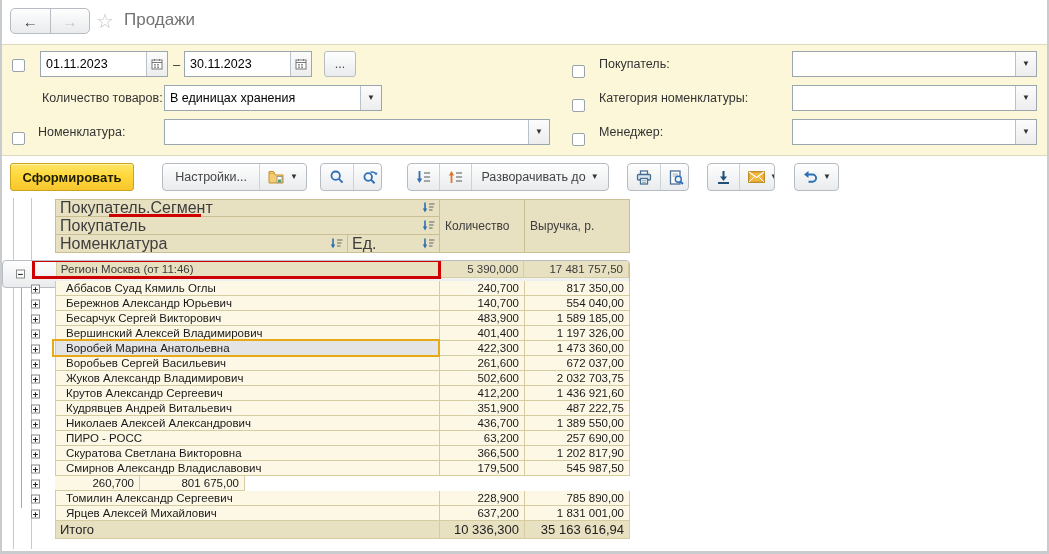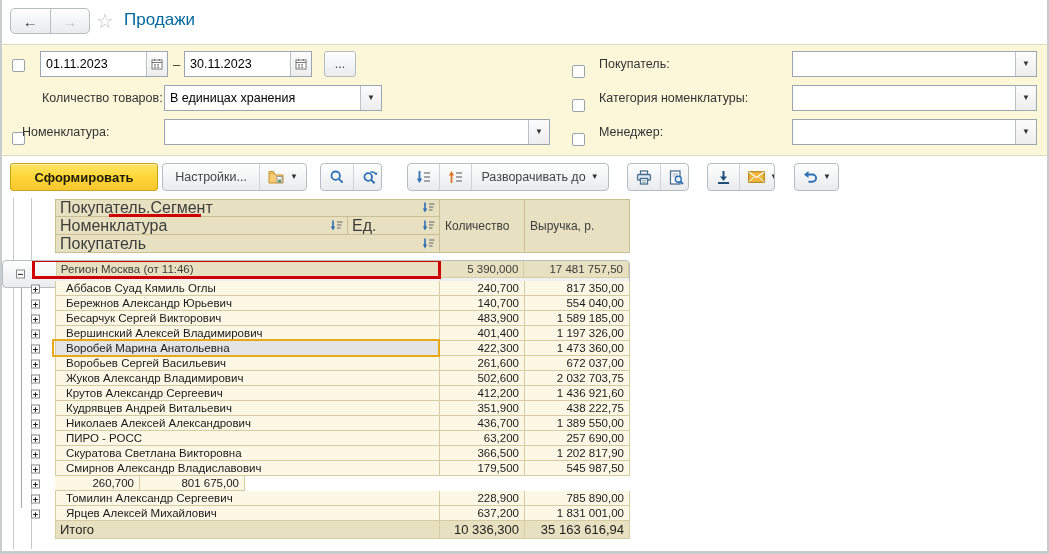--- a/index.html
+++ b/index.html
@@ -18,41 +18,41 @@
   
   .topbar { position:absolute; top:0; left:0; right:0; height:44px; background:#fff; }
   .navgroup { position:absolute; left:8px; top:8px; width:80px; height:26px; display:flex;
     border:1px solid var(--btn-border); border-radius:5px; overflow:hidden;
     background:linear-gradient(#fefefe,#e9ebed); }
   .navbtn { flex:1; display:flex; align-items:center; justify-content:center;
     font-size:15px; font-weight:bold; cursor:pointer; }
   .navbtn.back { border-right:1px solid var(--btn-border); color:#3c3c3c; }
   .navbtn.fwd  { color:#c3c6c9; }
   .star { position:absolute; left:94px; top:9px; font-size:20px; color:#c4c4c4; }
-  .page-title { position:absolute; left:122px; top:10px; font-size:17px; color:#0369a1; }
+  .page-title { position:absolute; left:122px; top:10px; font-size:17px; color:#737373; }
 
   
   .filters { position:absolute; top:44px; left:0; right:0; height:112px;
     background:var(--panel-bg); border-top:1px solid #ddd8c0; border-bottom:1px solid #ddd8c0; }
   .frow { position:absolute; height:26px; display:flex; align-items:center; }
   .chk { width:13px; height:13px; background:#fff; border:1px solid #98a3ab; border-radius:2px; }
   .flabel { font-size:12.5px; color:#333; white-space:nowrap; }
   .field { height:26px; background:#fff; border:1px solid #9ba7b0; display:flex; align-items:stretch; }
   .field .txt { flex:1; border:0; outline:0; padding:0 5px; font:12.5px "Liberation Sans",sans-serif; background:transparent; min-width:0;}
   .field .side { width:21px; border-left:1px solid #b9c2c9; background:linear-gradient(#fcfcfc,#ededee);
     display:flex; align-items:center; justify-content:center; cursor:pointer; }
   .caret { font-size:8px; color:#333; line-height:1; }
   .dash { font-size:13px; color:#333; }
   .btn { border:1px solid var(--btn-border); border-radius:3px; background:linear-gradient(#fefefe,#e9ebed);
     font:12.5px "Liberation Sans",sans-serif; color:#444; display:flex; align-items:center; justify-content:center; cursor:pointer; }
 
   
   .toolbar { position:absolute; top:156px; left:0; right:0; height:42px; background:#fff; }
   .tbtn { position:absolute; top:7px; height:28px; }
-  .generate { left:8px; width:148px; border:1px solid #c9a21e; border-radius:3px;
+  .generate { left:8px; width:124px; border:1px solid #c9a21e; border-radius:3px;
     background:linear-gradient(#ffe566,#ffd83b 45%,#f7c62e); font-size:13px; font-weight:bold; color:#1d1d00;
     display:flex; align-items:center; justify-content:center; cursor:pointer;
     box-shadow: inset 0 1px 0 #fff3a8; }
   .group { position:absolute; top:7px; height:28px; display:flex; border:1px solid var(--btn-border);
     border-radius:4px; background:linear-gradient(#fefefe,#e9ebed); overflow:hidden; }
   .gbtn { display:flex; align-items:center; justify-content:center; padding:0 8px; font-size:12.5px;
     color:#444; cursor:pointer; }
   .gbtn + .gbtn { border-left:1px solid #cdd2d7; }
   .gbtn svg { display:block; }
   .gbtn .caret { margin-left:5px; }
@@ -160,21 +160,21 @@
     <div class="frow field" style="left:162px; top:40px; width:218px;gap:39px;">
       <input class="txt" value="В единицах хранения" style="">
       <span class="side">
           <span class="caret">▼</span>
         </span>
     </div>
 
     <div class="frow" style="left:10px; top:80px;">
         <span class="chk"></span>
       </div>
-    <div class="frow" style="left:20px; top:74px;">
+    <div class="frow" style="left:36px; top:74px;">
         <span class="flabel">Номенклатура:</span>
       </div>
     <div class="frow field" style="left:162px; top:74px; width:386px;">
       <input class="txt" value="" style="">
       <span class="side">
           <span class="caret">▼</span>
         </span>
     </div>
 
     <div class="frow" style="left:570px; top:13px;">
@@ -342,20 +342,32 @@
               <span class="sort"><svg width="13" height="11" viewBox="0 0 13 11">
                     <line x1="3" y1="0.5" x2="3" y2="8" stroke="#2e6fb5" stroke-width="1.6"></line>
                     <path d="M0.8 6.5 L3 10.5 L5.2 6.5 z" fill="#2e6fb5"></path>
                     <line x1="7" y1="2" x2="12.5" y2="2" stroke="#7a7a7a" stroke-width="1.2"></line>
                     <line x1="7" y1="5" x2="11.5" y2="5" stroke="#7a7a7a" stroke-width="1.2"></line>
                     <line x1="7" y1="8" x2="10.5" y2="8" stroke="#7a7a7a" stroke-width="1.2"></line>
                   </svg></span>
             </div>
           </div>
           <div class="r">
+            <div class="hl-cell" style="width:385px;">
+              <span>Покупатель</span>
+              <span class="sort"><svg width="13" height="11" viewBox="0 0 13 11">
+                    <line x1="3" y1="0.5" x2="3" y2="8" stroke="#2e6fb5" stroke-width="1.6"></line>
+                    <path d="M0.8 6.5 L3 10.5 L5.2 6.5 z" fill="#2e6fb5"></path>
+                    <line x1="7" y1="2" x2="12.5" y2="2" stroke="#7a7a7a" stroke-width="1.2"></line>
+                    <line x1="7" y1="5" x2="11.5" y2="5" stroke="#7a7a7a" stroke-width="1.2"></line>
+                    <line x1="7" y1="8" x2="10.5" y2="8" stroke="#7a7a7a" stroke-width="1.2"></line>
+                  </svg></span>
+            </div>
+          </div>
+          <div class="r">
             <div class="hl-cell" style="width:292px; border-right:none;">
               <span>Номенклатура</span>
               <span class="sort"><svg width="13" height="11" viewBox="0 0 13 11">
                     <line x1="3" y1="0.5" x2="3" y2="8" stroke="#2e6fb5" stroke-width="1.6"></line>
                     <path d="M0.8 6.5 L3 10.5 L5.2 6.5 z" fill="#2e6fb5"></path>
                     <line x1="7" y1="2" x2="12.5" y2="2" stroke="#7a7a7a" stroke-width="1.2"></line>
                     <line x1="7" y1="5" x2="11.5" y2="5" stroke="#7a7a7a" stroke-width="1.2"></line>
                     <line x1="7" y1="8" x2="10.5" y2="8" stroke="#7a7a7a" stroke-width="1.2"></line>
                   </svg></span>
             </div>
@@ -363,32 +375,20 @@
               <span>Ед.</span>
               <span class="sort"><svg width="13" height="11" viewBox="0 0 13 11">
                     <line x1="3" y1="0.5" x2="3" y2="8" stroke="#2e6fb5" stroke-width="1.6"></line>
                     <path d="M0.8 6.5 L3 10.5 L5.2 6.5 z" fill="#2e6fb5"></path>
                     <line x1="7" y1="2" x2="12.5" y2="2" stroke="#7a7a7a" stroke-width="1.2"></line>
                     <line x1="7" y1="5" x2="11.5" y2="5" stroke="#7a7a7a" stroke-width="1.2"></line>
                     <line x1="7" y1="8" x2="10.5" y2="8" stroke="#7a7a7a" stroke-width="1.2"></line>
                   </svg></span>
             </div>
           </div>
-          <div class="r">
-            <div class="hl-cell" style="width:385px;">
-              <span>Покупатель</span>
-              <span class="sort"><svg width="13" height="11" viewBox="0 0 13 11">
-                    <line x1="3" y1="0.5" x2="3" y2="8" stroke="#2e6fb5" stroke-width="1.6"></line>
-                    <path d="M0.8 6.5 L3 10.5 L5.2 6.5 z" fill="#2e6fb5"></path>
-                    <line x1="7" y1="2" x2="12.5" y2="2" stroke="#7a7a7a" stroke-width="1.2"></line>
-                    <line x1="7" y1="5" x2="11.5" y2="5" stroke="#7a7a7a" stroke-width="1.2"></line>
-                    <line x1="7" y1="8" x2="10.5" y2="8" stroke="#7a7a7a" stroke-width="1.2"></line>
-                  </svg></span>
-            </div>
-          </div>
         </div>
         <div class="cell hcell c-qty merged" style="justify-content:flex-start;">Количество</div>
         <div class="cell hcell c-rev merged" style="justify-content:flex-start;">Выручка, р.</div>
       </div>
 
       <div id="table-body">
           <div class="drow group red-box">
     <div class="gutter">
               <span class="exp lvl1">−</span>
             </div>
@@ -459,21 +459,21 @@
     <div class="cell c-name indent">Крутов Александр Сергеевич</div>
     <div class="cell c-qty">412,200</div>
     <div class="cell c-rev">1 436 921,60</div>
   </div>
           <div class="drow data">
     <div class="gutter">
               <span class="exp lvl2">+</span>
             </div>
     <div class="cell c-name indent">Кудрявцев Андрей Витальевич</div>
     <div class="cell c-qty">351,900</div>
-    <div class="cell c-rev">438 222,75</div>
+    <div class="cell c-rev">487 222,75</div>
   </div>
           <div class="drow data">
     <div class="gutter">
               <span class="exp lvl2">+</span>
             </div>
     <div class="cell c-name indent">Николаев Алексей Александрович</div>
     <div class="cell c-qty">436,700</div>
     <div class="cell c-rev">1 389 550,00</div>
   </div>
           <div class="drow data">

